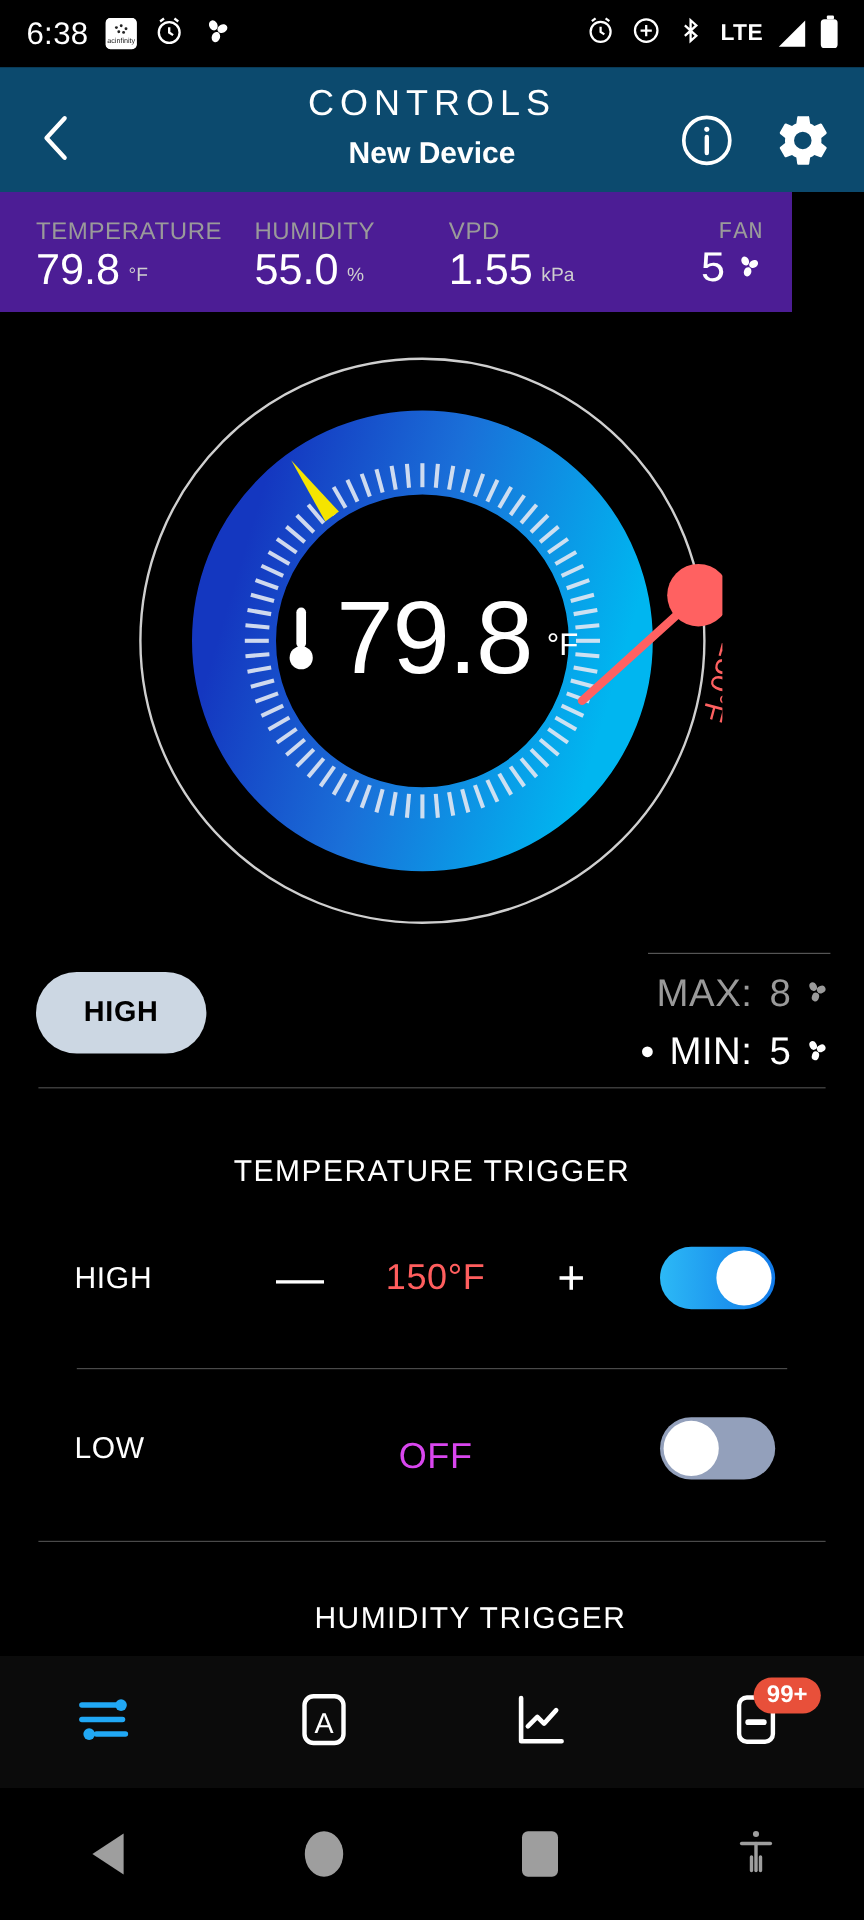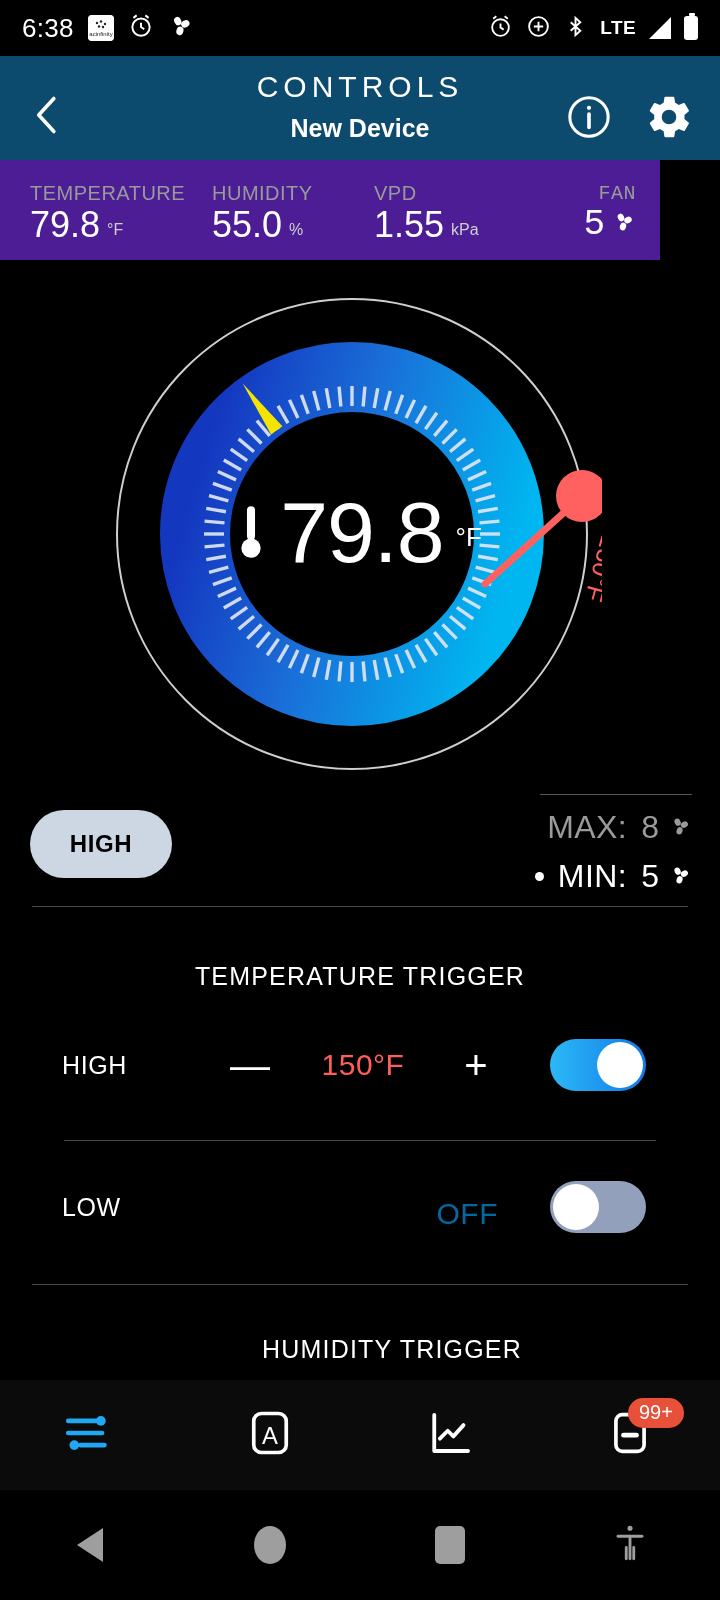--- a/index.html
+++ b/index.html
@@ -111,39 +111,39 @@
     color: #fff; font-size: 25px; letter-spacing: 1.2px;
   }
   .trig-row {
     position: absolute; left: 0; width: 720px; height: 70px; display: flex; align-items: center;
   }
   .trig-label { position: absolute; left: 62px; color: #fff; font-size: 25px; letter-spacing: .6px; }
   .stepper { position: absolute; left: 228px; width: 270px; display: flex; align-items: center; justify-content: space-between; }
   .step-btn { color: #fff; font-size: 40px; width: 44px; text-align: center; font-weight: 300; line-height: 40px; }
   .trig-value { font-size: 30px; letter-spacing: .5px; }
   .trig-value.red { color: #ff5e5e; }
-  .trig-value.off { color: #0369a1; width: 100%; text-align: right; margin-top: 14px; }
+  .trig-value.off { color: #d946ef; width: 100%; text-align: center; margin-top: 14px; }
   .toggle {
     position: absolute; right: 74px; width: 96px; height: 52px; border-radius: 26px; position:absolute;
   }
   .toggle.on { background: linear-gradient(90deg,#2cb9f6 0%, #1179e8 100%); }
   .toggle.off { background: #93a0bb; }
   .knob { position: absolute; top: 3px; width: 46px; height: 46px; border-radius: 50%; background: #fff; }
   .toggle.on .knob { right: 3px; }
   .toggle.off .knob { left: 3px; }
 
   
   .tabbar {
     position: absolute; left: 0; bottom: 110px; width: 720px; height: 110px;
     background: #0b0b0b; display: flex; align-items: center;
   }
   .tab { flex: 1; display: flex; align-items: center; justify-content: center; position: relative; height: 110px; }
   .badge {
     position: absolute; top: 18px; left: 50%; margin-left: -2px;
-    background: #e8503a; color: #fff; font-size: 20px; font-weight: normal;
+    background: #e8503a; color: #fff; font-size: 20px; font-weight: bold;
     border-radius: 18px; padding: 3px 11px 5px; line-height: 22px;
   }
 
   
   .navbar {
     position: absolute; left: 0; bottom: 0; width: 720px; height: 110px; background: #000;
     display: flex; align-items: center;
   }
   .nav-btn { flex: 1; display: flex; align-items: center; justify-content: center; }
   .nav-tri { width:0; height:0; border-style: solid; border-width: 17px 26px 17px 0; border-color: transparent #9e9e9e transparent transparent; }

